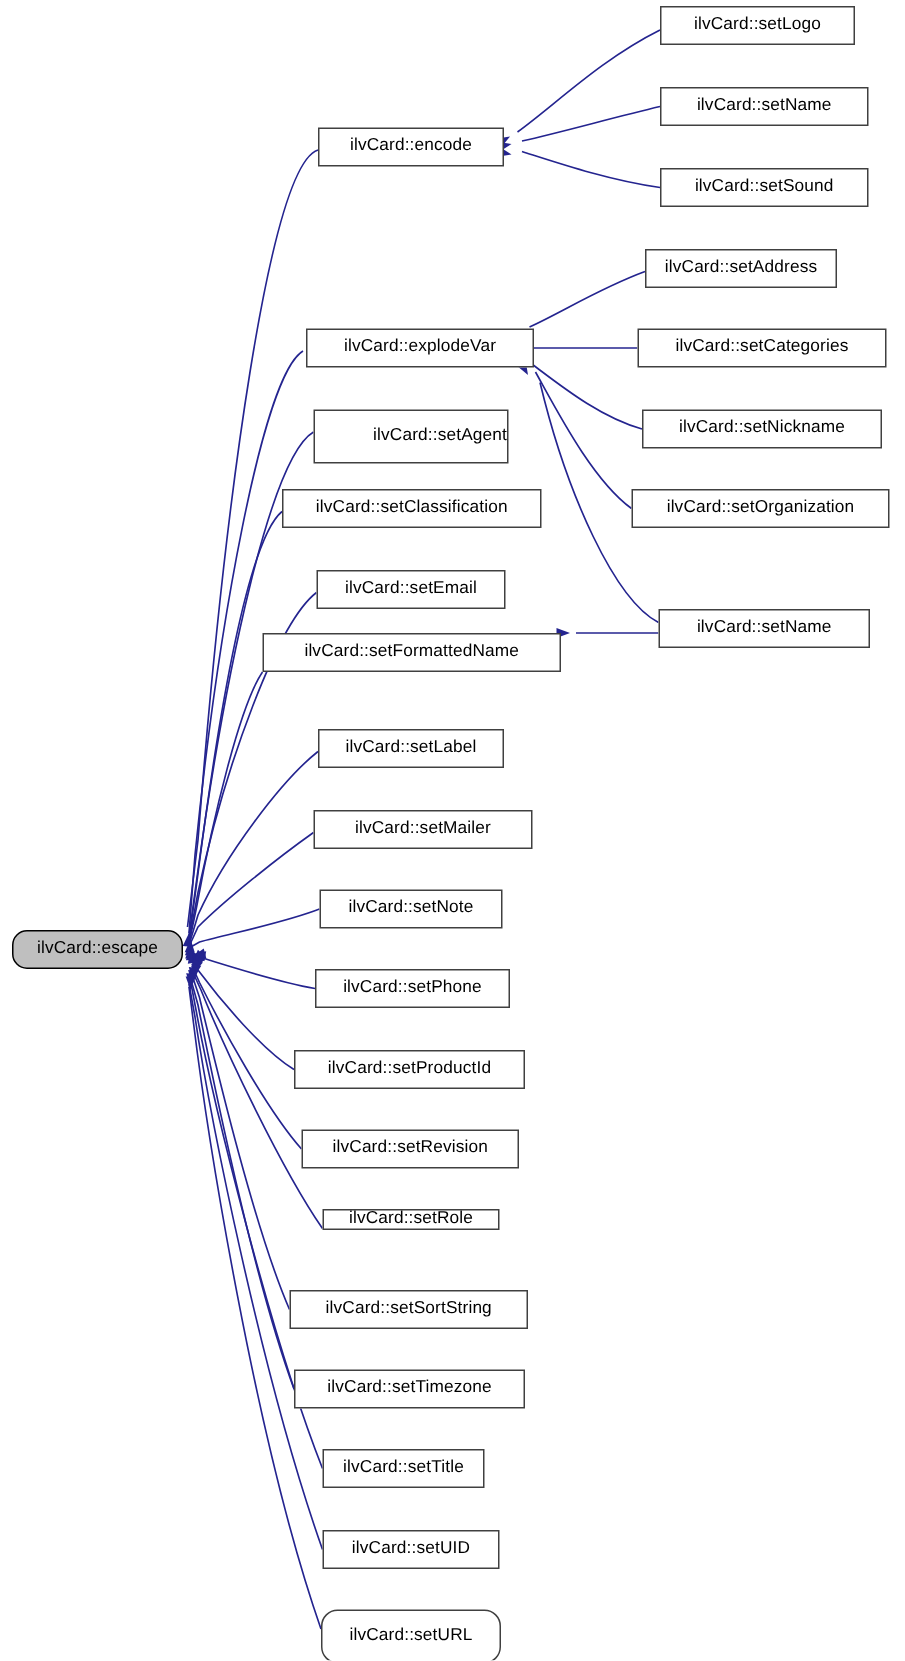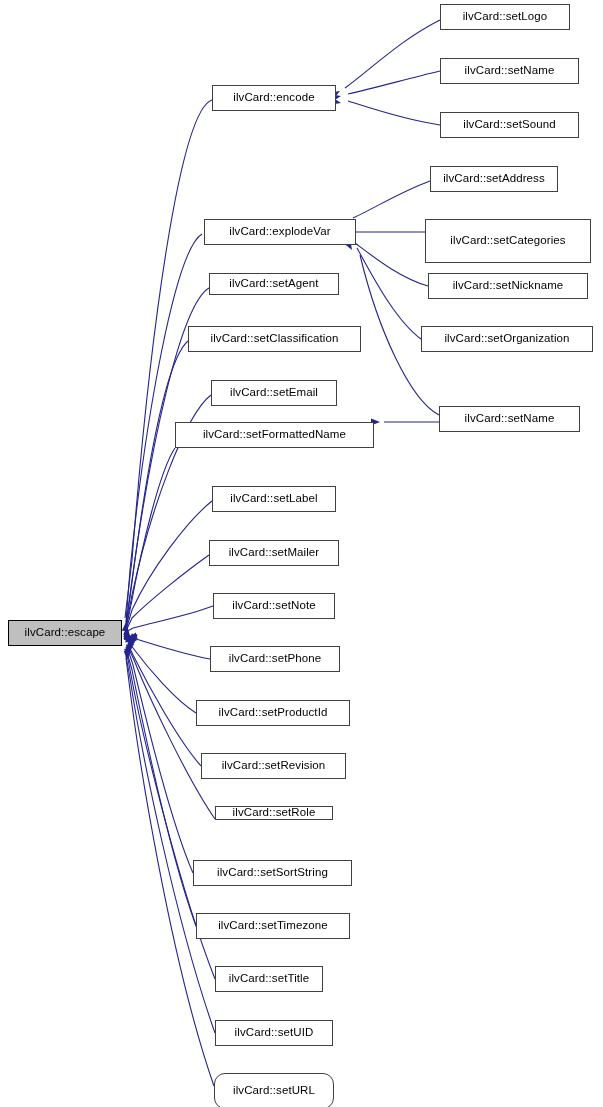--- a/index.html
+++ b/index.html
@@ -95,69 +95,69 @@
       <polygon points="0,0 -9,-3.4 -9,3.4" fill="#24248f" transform="translate(340,91) rotate(330)"></polygon>
       <polygon points="0,0 -9,-3.4 -9,3.4" fill="#24248f" transform="translate(341,96) rotate(348)"></polygon>
       <polygon points="0,0 -9,-3.4 -9,3.4" fill="#24248f" transform="translate(341,103) rotate(372)"></polygon>
       <polygon points="0,0 -9,-3.4 -9,3.4" fill="#24248f" transform="translate(348,221) rotate(335)"></polygon>
       <polygon points="0,0 -9,-3.4 -9,3.4" fill="#24248f" transform="translate(349,232) rotate(360)"></polygon>
       <polygon points="0,0 -9,-3.4 -9,3.4" fill="#24248f" transform="translate(349,240) rotate(385)"></polygon>
       <polygon points="0,0 -9,-3.4 -9,3.4" fill="#24248f" transform="translate(350,245) rotate(395)"></polygon>
       <polygon points="0,0 -9,-3.4 -9,3.4" fill="#24248f" transform="translate(352,250) rotate(420)"></polygon>
       <polygon points="0,0 -9,-3.4 -9,3.4" fill="#24248f" transform="translate(380,422) rotate(360)"></polygon>
     </svg>
-<div class="node root" style="left: 8px; top: 620px; width: 114px; height: 26px;">
+<div class="node root" style="left: 8px; top: 620px; width: 114px; height: 26px; border-radius: 10px;">
       <span>ilvCard::escape</span>
     </div>
     <div class="node" style="left: 212px; top: 85px; width: 124px; height: 26px;">
       <span>ilvCard::encode</span>
     </div>
     <div class="node" style="left: 440px; top: 4px; width: 130px; height: 26px; text-align: center;">
       <span>ilvCard::setLogo</span>
     </div>
     <div class="node" style="left: 440px; top: 58px; width: 139px; height: 26px;">
       <span>ilvCard::setName</span>
     </div>
     <div class="node" style="left: 440px; top: 112px; width: 139px; height: 26px;">
       <span>ilvCard::setSound</span>
     </div>
     <div class="node" style="left: 204px; top: 219px; width: 152px; height: 26px;">
       <span>ilvCard::explodeVar</span>
     </div>
     <div class="node" style="left: 430px; top: 166px; width: 128px; height: 26px;">
       <span>ilvCard::setAddress</span>
     </div>
-    <div class="node" style="left: 425px; top: 219px; width: 166px; height: 44px;">
+    <div class="node" style="left: 425px; top: 219px; width: 166px; height: 26px;">
       <span>ilvCard::setCategories</span>
     </div>
     <div class="node" style="left: 428px; top: 273px; width: 160px; height: 26px;">
       <span>ilvCard::setNickname</span>
     </div>
     <div class="node" style="left: 421px; top: 326px; width: 172px; height: 26px;">
       <span>ilvCard::setOrganization</span>
     </div>
     <div class="node" style="left: 439px; top: 406px; width: 141px; height: 26px;">
       <span>ilvCard::setName</span>
     </div>
-    <div class="node" style="left: 209px; top: 273px; width: 130px; height: 22px;">
+    <div class="node" style="left: 209px; top: 273px; width: 130px; height: 36px; justify-content: flex-end;">
       <span>ilvCard::setAgent</span>
     </div>
     <div class="node" style="left: 188px; top: 326px; width: 173px; height: 26px;">
       <span>ilvCard::setClassification</span>
     </div>
     <div class="node" style="left: 211px; top: 380px; width: 126px; height: 26px; text-align: center;">
       <span>ilvCard::setEmail</span>
     </div>
     <div class="node" style="left: 175px; top: 422px; width: 199px; height: 26px;">
       <span>ilvCard::setFormattedName</span>
     </div>
     <div class="node" style="left: 212px; top: 486px; width: 124px; height: 26px;">
       <span>ilvCard::setLabel</span>
     </div>
-    <div class="node" style="left: 209px; top: 540px; width: 130px; height: 26px;">
+    <div class="node" style="left: 209px; top: 540px; width: 146px; height: 26px;">
       <span>ilvCard::setMailer</span>
     </div>
     <div class="node" style="left: 213px; top: 593px; width: 122px; height: 26px;">
       <span>ilvCard::setNote</span>
     </div>
     <div class="node" style="left: 210px; top: 646px; width: 130px; height: 26px;">
       <span>ilvCard::setPhone</span>
     </div>
     <div class="node" style="left: 196px; top: 700px; width: 154px; height: 26px;">
       <span>ilvCard::setProductId</span>

